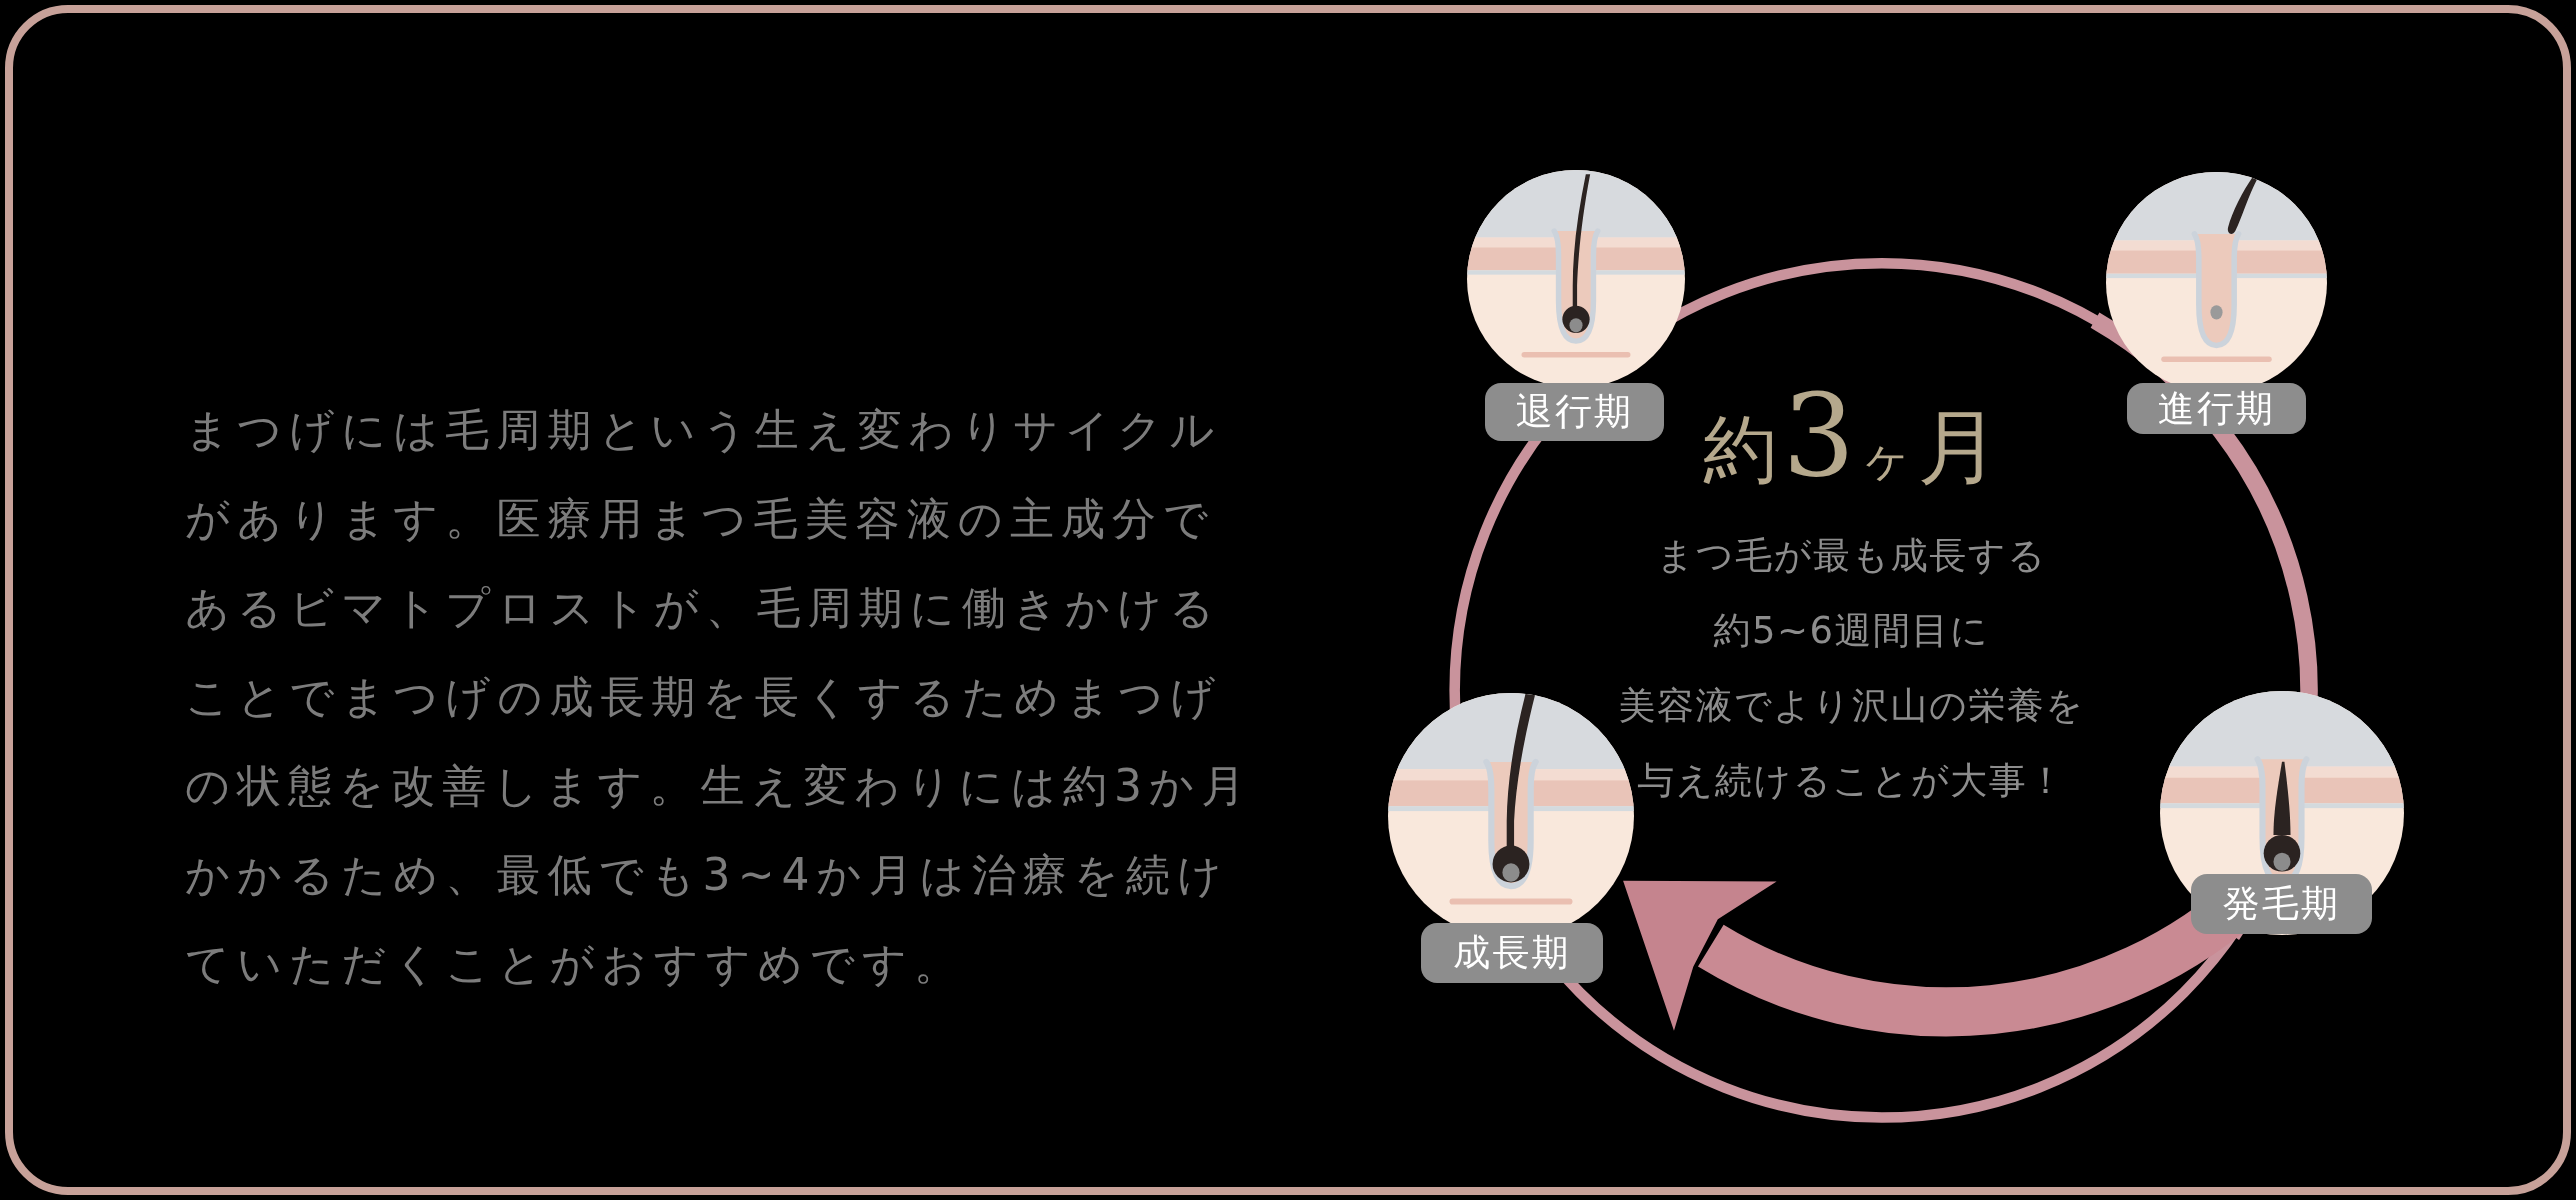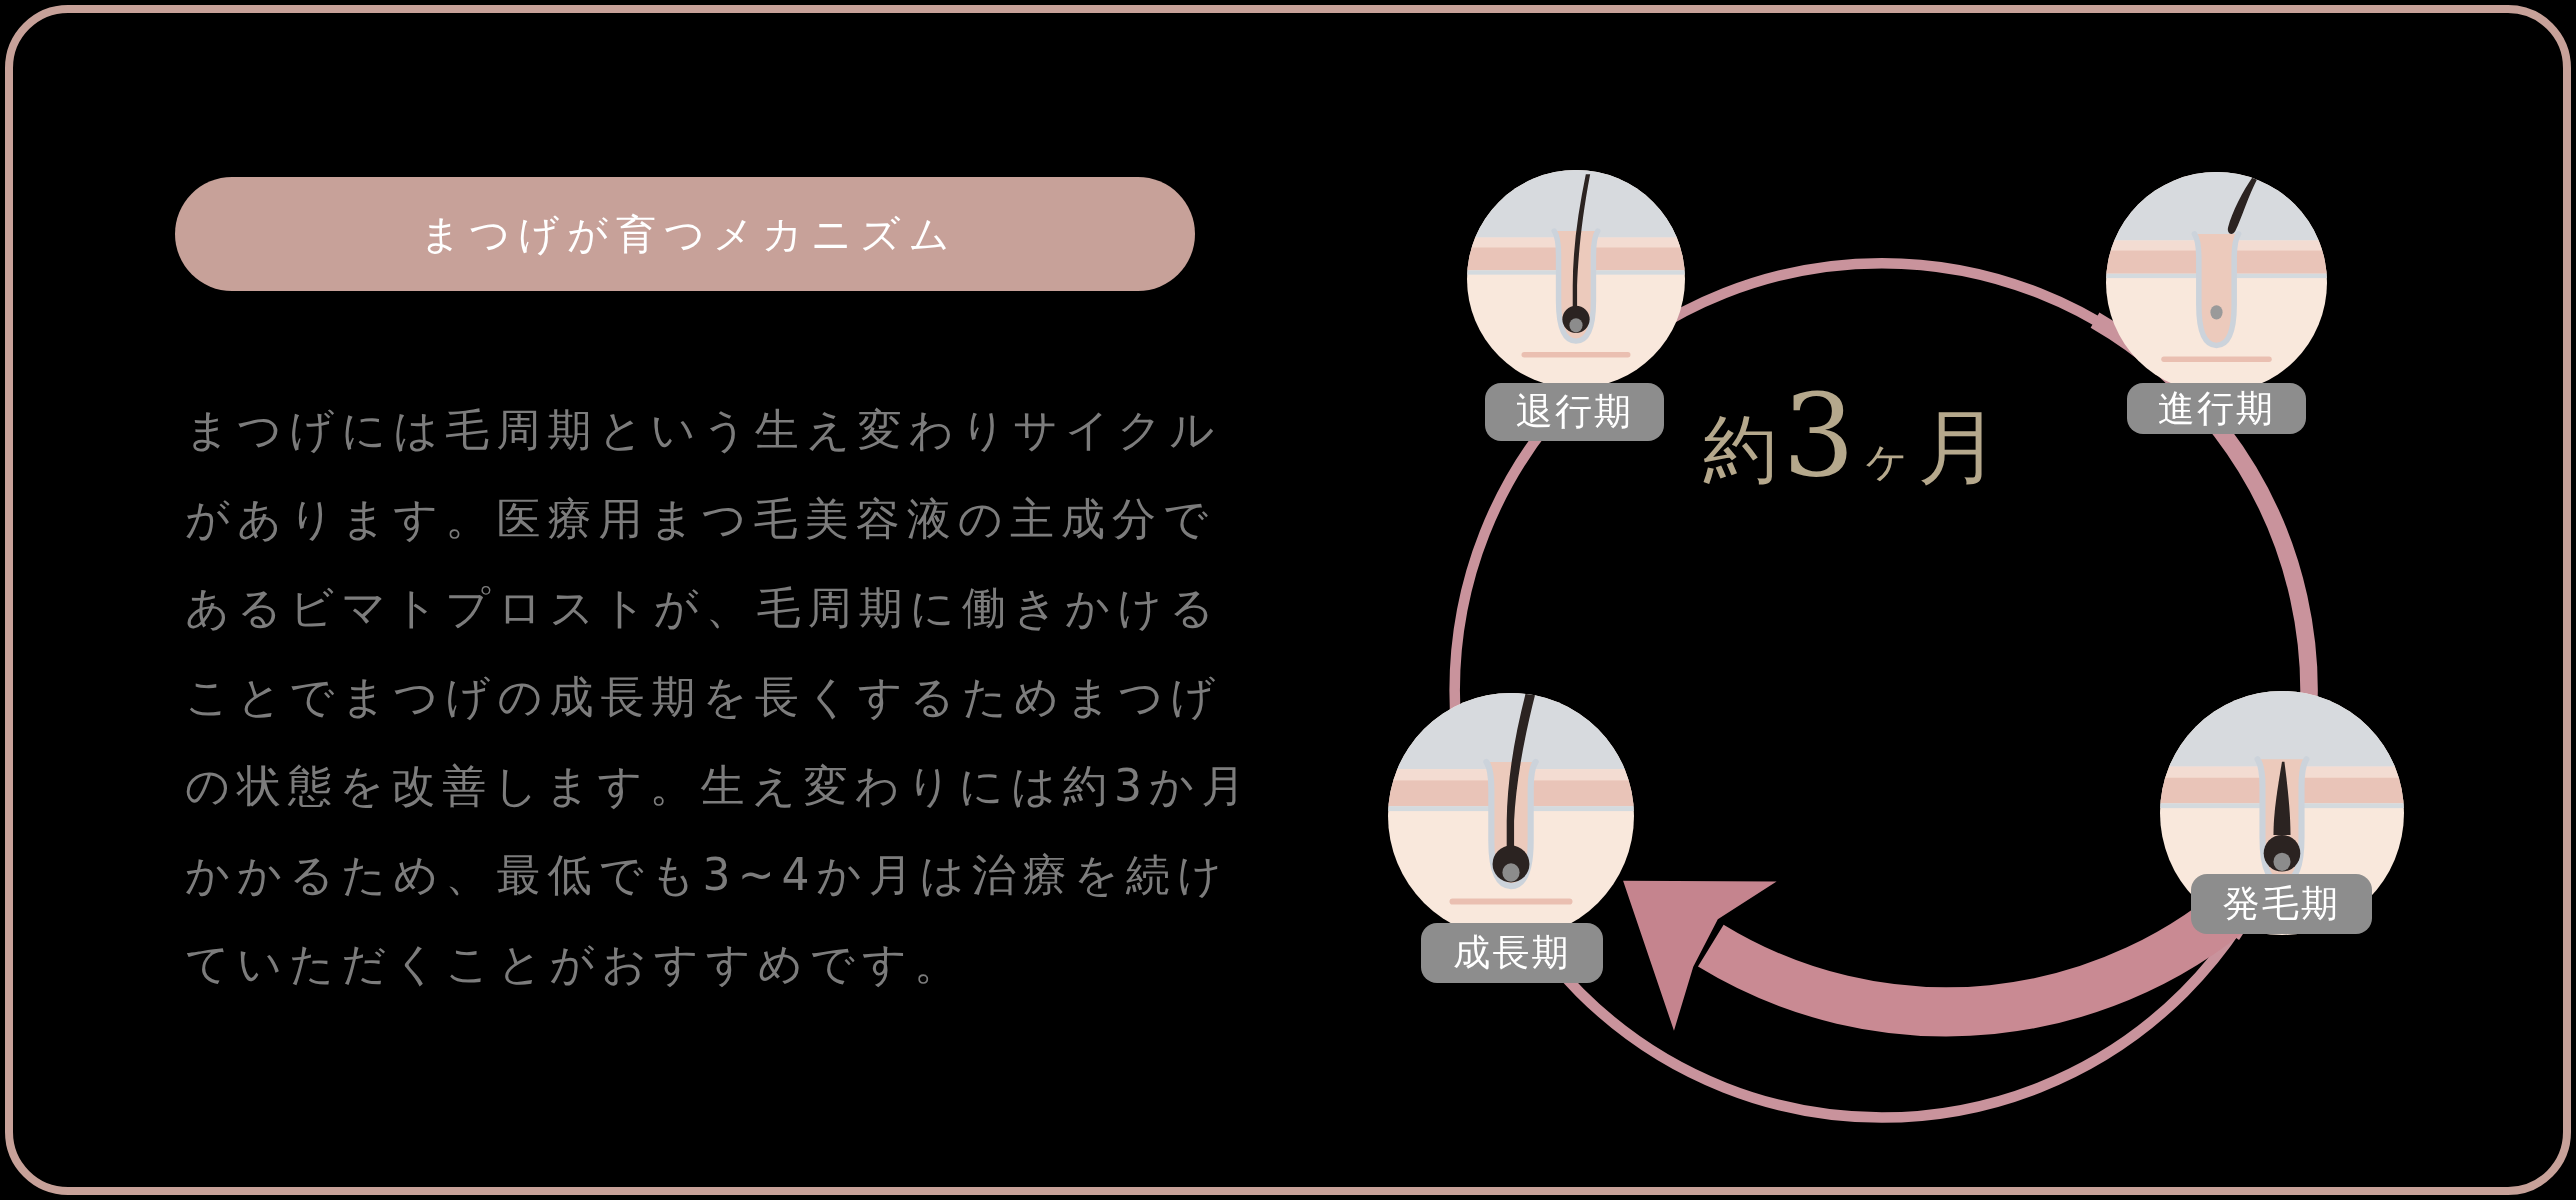--- a/index.html
+++ b/index.html
@@ -47,23 +47,20 @@
     color:#8d8d8d;white-space:pre-line;letter-spacing:.04em;
   }
 </style>
 </head>
 <body>
 
 <div class="card">
 
   <div class="frame"></div>
 
-  <div class="title-pill">
-    <span>まつげが育つメカニズム</span>
-  </div>
 
   <p class="intro">まつげには毛周期という生え変わりサイクル
 があります。医療用まつ毛美容液の主成分で
 あるビマトプロストが、毛周期に働きかける
 ことでまつげの成長期を長くするためまつげ
 の状態を改善します。生え変わりには約3か月
 かかるため、最低でも3~4か月は治療を続け
 ていただくことがおすすめです。</p>
 
   <svg class="ring" viewBox="0 0 2936 1368" aria-hidden="true">
@@ -165,15 +162,19 @@
     <span>成長期</span>
   </div>
 
   <div class="duration">
     <span class="d-about">約</span>
     <span class="d-num">3</span>
     <span class="d-counter">ヶ</span>
     <span class="d-month">月</span>
   </div>
 
+  <div class="note">まつ毛が最も成長する
+約5~6週間目に
+美容液でより沢山の栄養を
+与え続けることが大事！</div>
 
 </div>
 
 
 </body></html>

